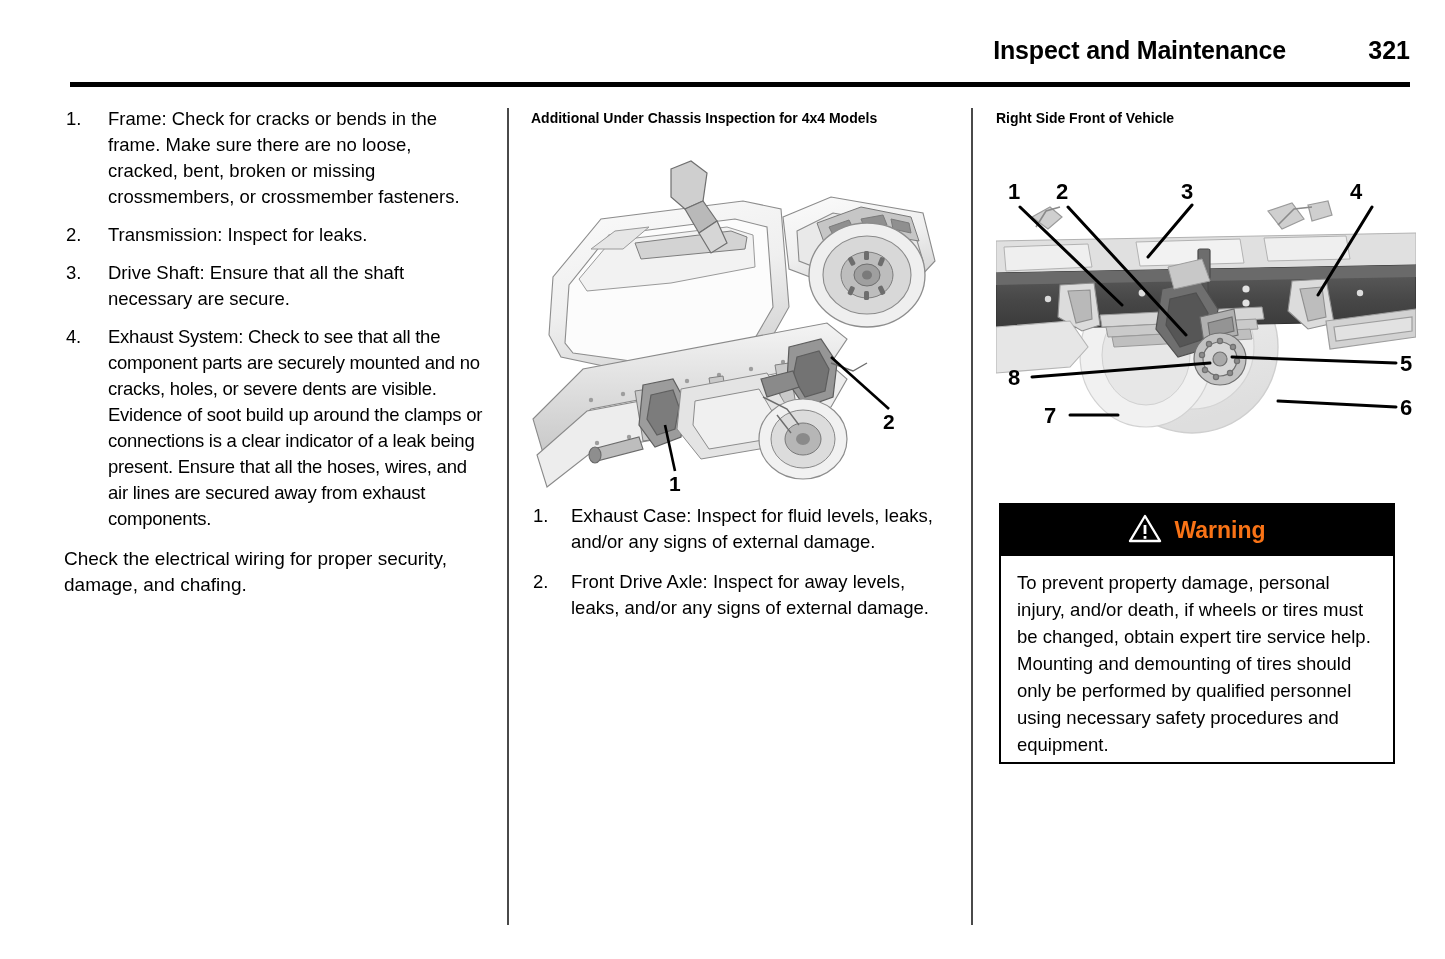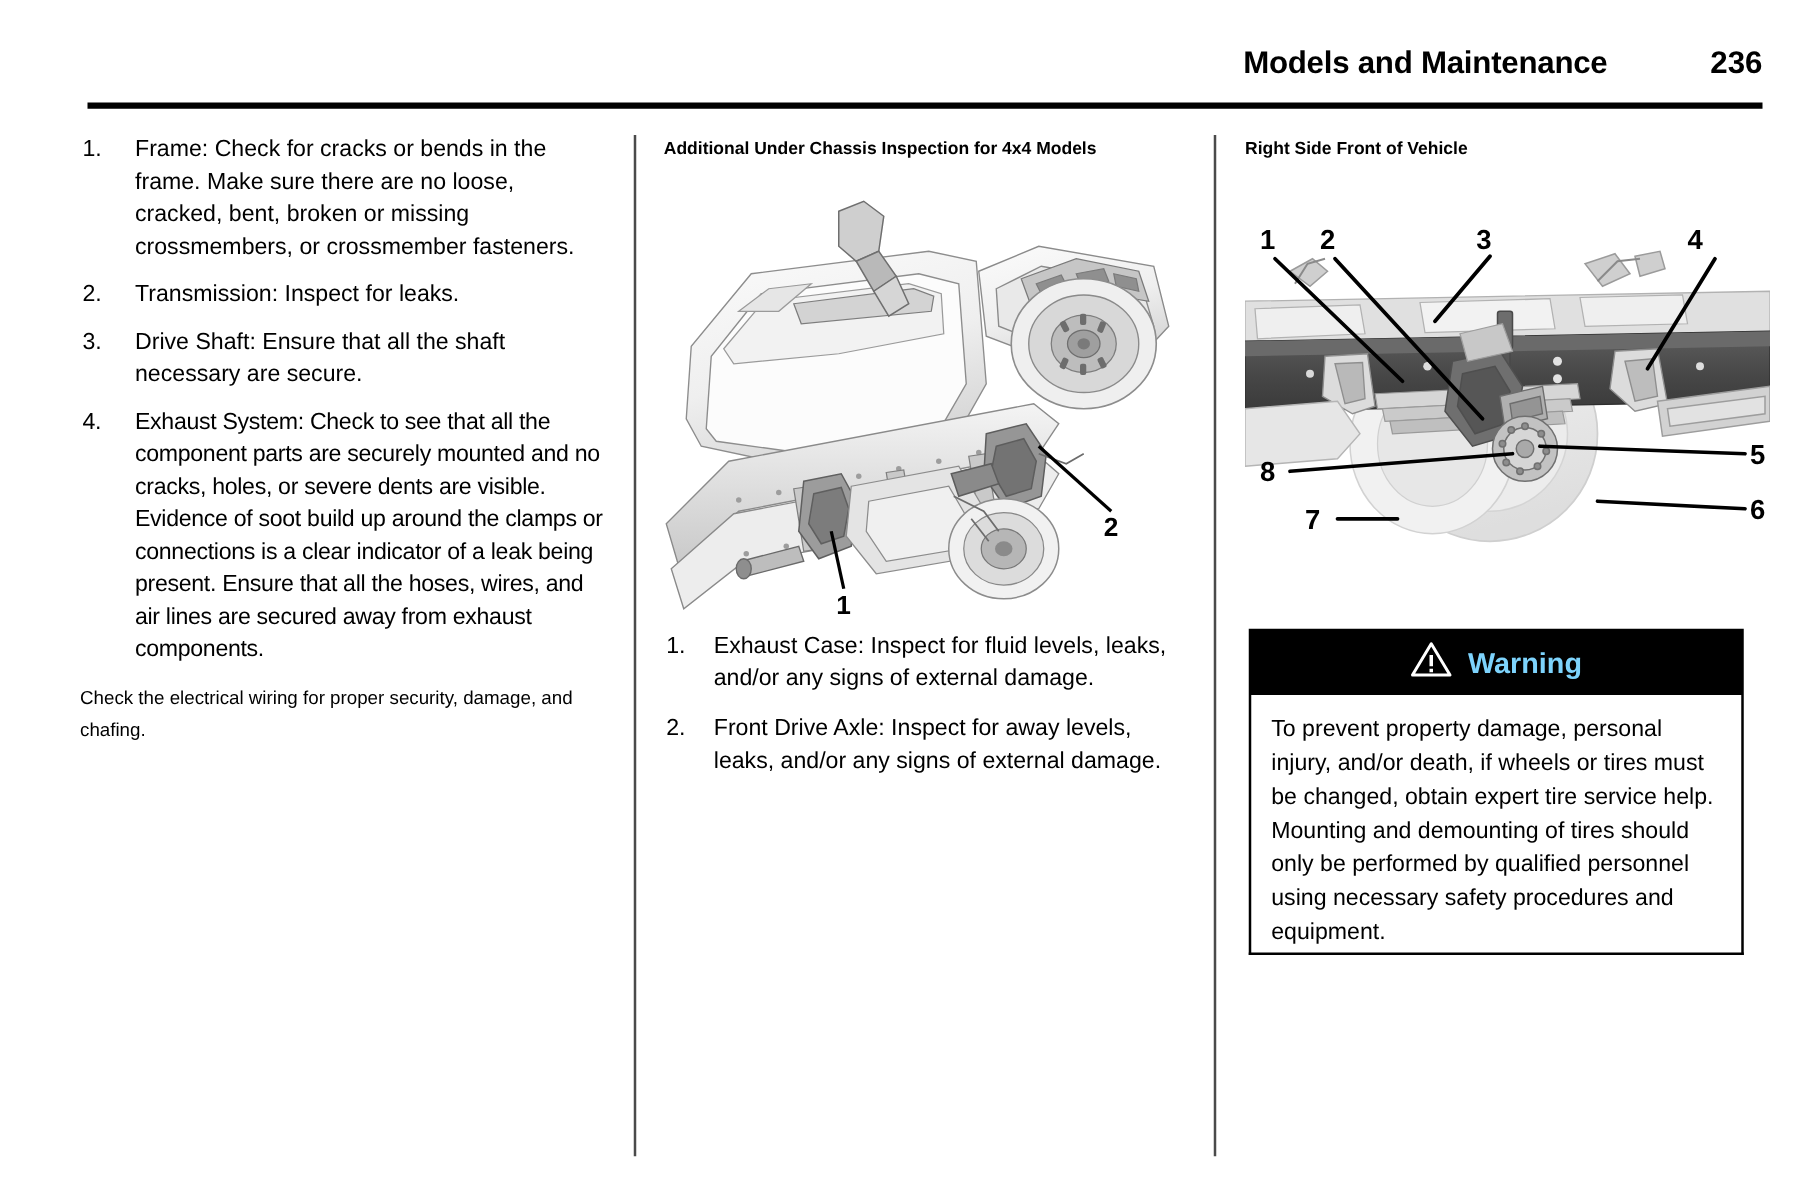--- a/index.html
+++ b/index.html
@@ -100,21 +100,21 @@
     top: 0;
     width: 30px;
     text-align: left;
     font-size: 18.5px;
   }
   ol.num-list.tight > li {
     padding-left: 40px;
     margin-bottom: 14px;
   }
   .body-para {
-    font-size: 15px;
+    font-size: 19px;
     line-height: 26px;
     margin: 14px 0 0 0;
   }
   .narrow {
     letter-spacing: -0.25px;
   }
 
   
   .figure {
     position: relative;
@@ -123,21 +123,21 @@
 
   
   .warning-box {
     position: absolute;
     left: 999px;
     top: 503px;
     width: 396px;
   }
   .warning-head {
     background: #000000;
-    color: #7dd3fc;
+    color: #f97316;
     height: 53px;
     display: flex;
     align-items: center;
     justify-content: center;
     gap: 12px;
   }
   .warning-head .warn-label {
     font-size: 23px;
     font-weight: bold;
     line-height: 1;
@@ -153,22 +153,22 @@
     min-height: 198px;
     box-sizing: border-box;
   }
 </style>
 </head>
 <body>
 
 <div class="page">
 
   <div class="header">
-    <div class="header-title">Models and Maintenance</div>
-    <div class="header-page-number">236</div>
+    <div class="header-title">Inspect and Maintenance</div>
+    <div class="header-page-number">321</div>
   </div>
   <div class="header-rule"></div>
 
   <div class="col-divider d1"></div>
   <div class="col-divider d2"></div>
 
   <div class="column col-left">
     <ol class="num-list">
       <li>
         <span class="num">1.</span>

